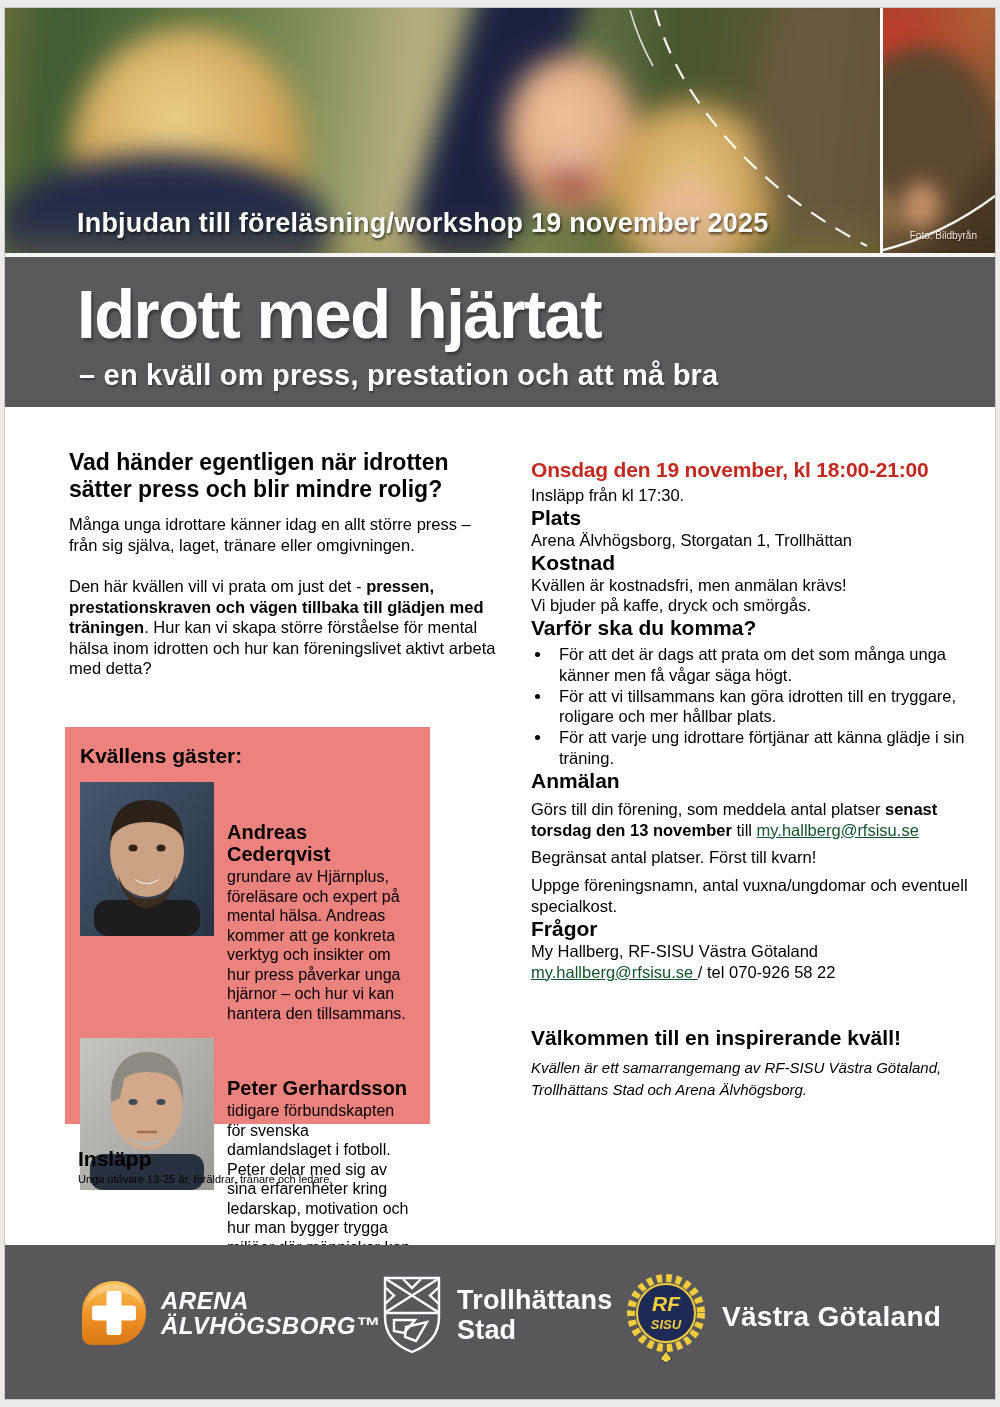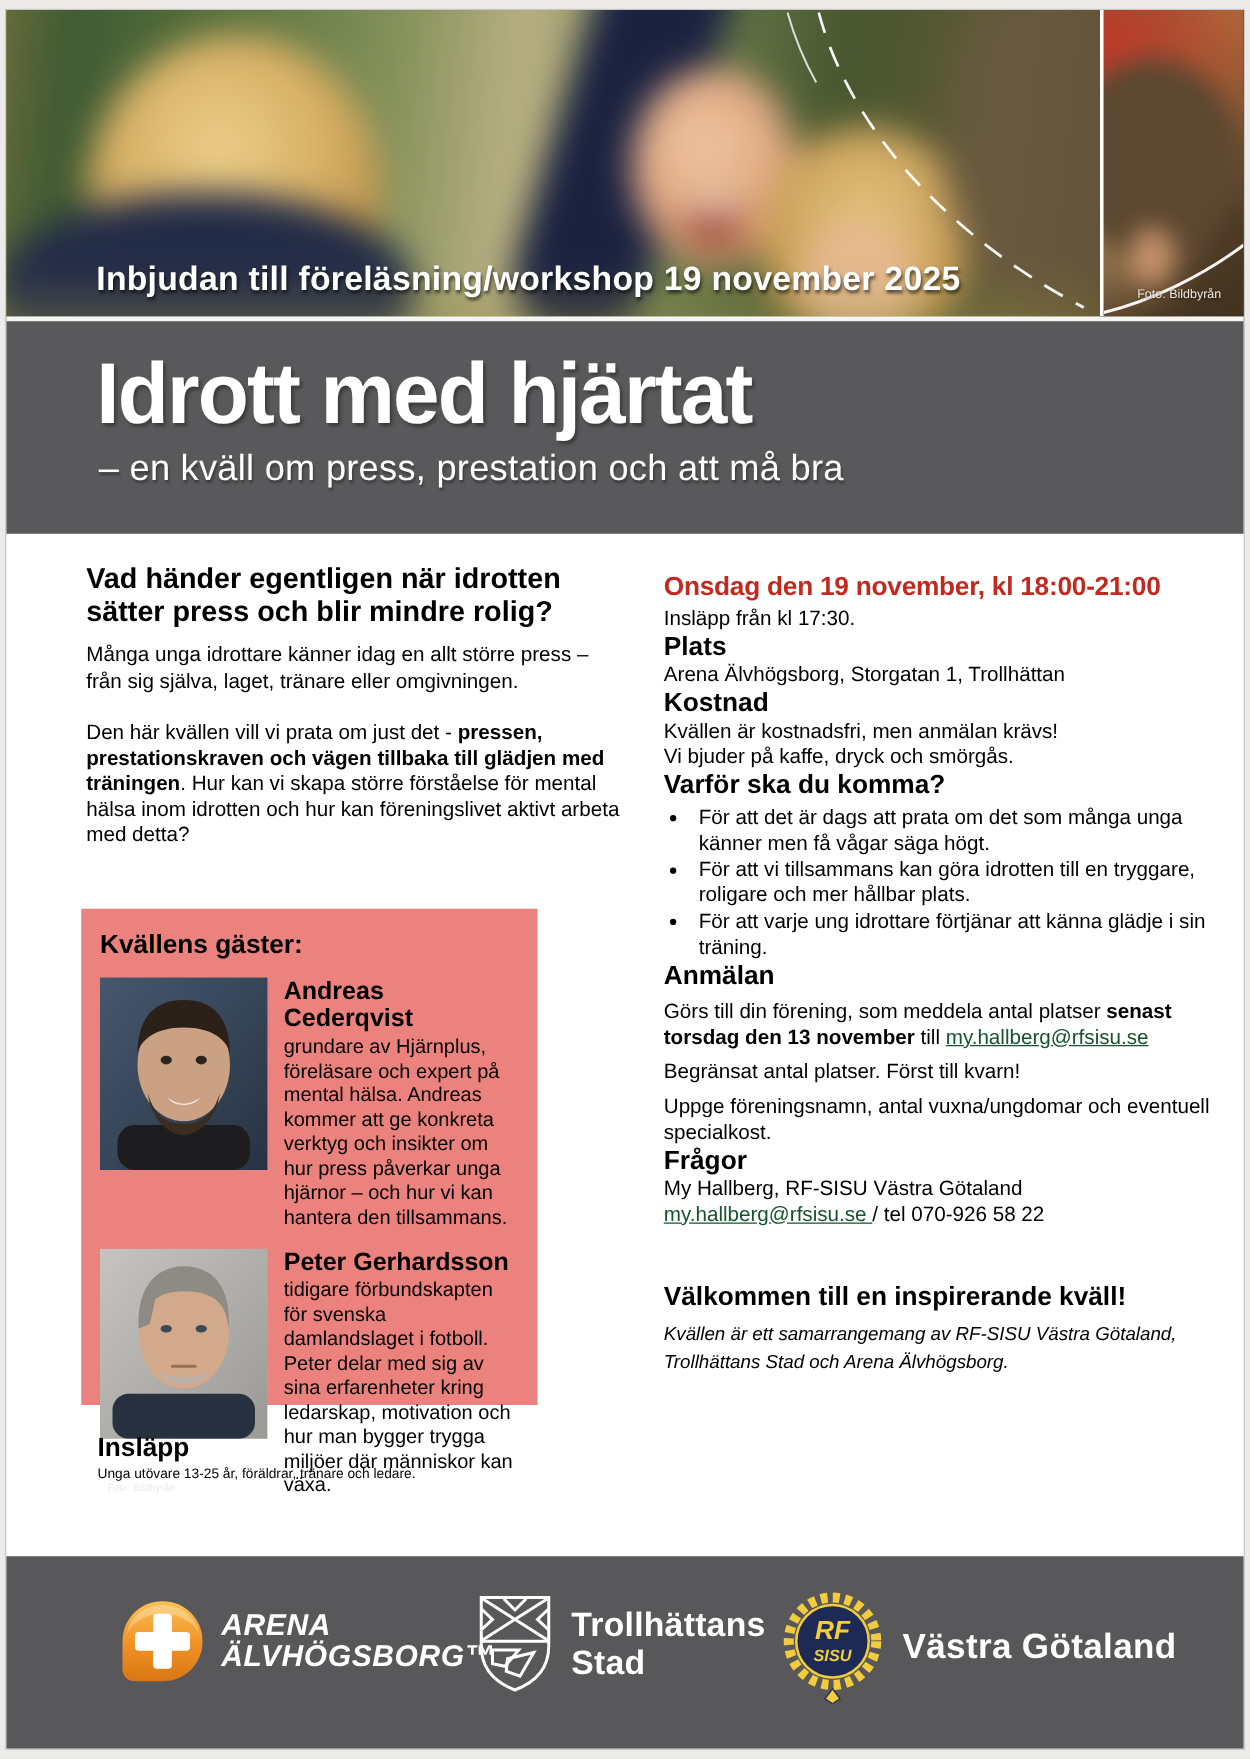--- a/index.html
+++ b/index.html
@@ -38,44 +38,44 @@
     radial-gradient(circle at 80% 10%,#b06a3a 0%,rgba(176,106,58,0) 55%),
     linear-gradient(160deg,#6a4a2a 0%,#57432b 50%,#3c2d1c 100%);}
   .r-head{position:absolute;left:-10px;top:60px;width:130px;height:150px;border-radius:50%;background:#5c4830;}
   .r-ear{position:absolute;left:38px;top:185px;width:34px;height:44px;border-radius:50%;background:#c4906a;}
 
   .arcs{position:absolute;inset:0;pointer-events:none;}
   .banner-caption{position:absolute;left:72px;bottom:14px;font-size:27px;font-weight:bold;color:#fff;letter-spacing:.2px;text-shadow:1px 2px 3px rgba(0,0,0,.65);}
   .banner-credit{position:absolute;right:18px;bottom:12px;font-size:10px;color:#f3e9df;text-shadow:0 1px 2px rgba(0,0,0,.6);}
 
   
-  .titleband{position:absolute;left:0;top:249px;width:990px;height:170px;background:#59595b;}
+  .titleband{position:absolute;left:0;top:249px;width:990px;height:150px;background:#59595b;}
   .titleband h1{
     margin:0;position:absolute;left:72px;top:18px;
     font-size:69px;font-weight:bold;color:#fff;letter-spacing:-1.5px;
     transform:scaleX(.97);transform-origin:left;
     text-shadow:2px 3px 3px rgba(0,0,0,.35);white-space:nowrap;}
   .titleband .subtitle{
     position:absolute;left:74px;top:102px;
-    font-size:29px;font-weight:normal;color:#fff;letter-spacing:.2px;
+    font-size:29px;font-weight:bold;color:#fff;letter-spacing:.2px;
     text-shadow:1px 2px 2px rgba(0,0,0,.35);white-space:nowrap;}
 
   
   .col-left{position:absolute;left:64px;top:441px;width:428px;}
   .col-left h2{margin:0;font-size:23px;font-weight:bold;line-height:1.18;}
   .col-left p{margin:11px 0 0;font-size:16.5px;line-height:1.24;}
   .col-left p.second{margin-top:21px;}
   b,strong{font-weight:bold;}
 
   .guests-box{position:absolute;left:60px;top:719px;width:365px;height:397px;background:#ec827d;box-sizing:border-box;padding:17px 15px 12px;}
   .guests-box h3{margin:0 0 14px;font-size:21px;font-weight:bold;}
   .guest{display:flex;gap:13px;margin-bottom:15px;}
   .guest-photo{flex:0 0 134px;position:relative;}
   .guest-photo svg{display:block;}
-  .guest-info{flex:1;min-width:0;}
+  .guest-info{flex:1;min-width:0;margin-top:39px;}
   .guest-name{font-size:20px;font-weight:bold;line-height:1.1;margin-bottom:2px;}
   .guest-bio{font-size:16px;line-height:1.22;}
   .photo-credit-sm{position:absolute;left:6px;bottom:4px;font-size:8px;color:#efe7e0;opacity:.9;}
 
   .malgrupp{position:absolute;left:73px;top:1139px;width:430px;}
   .malgrupp h3{margin:0 0 2px;font-size:21px;font-weight:bold;}
   .malgrupp div{font-size:11px;}
 
   .col-right{position:absolute;left:526px;top:450px;width:440px;}
   .col-right .date{font-size:21px;font-weight:bold;color:#c2291f;letter-spacing:-.2px;}
@@ -88,21 +88,21 @@
   .mt-xl{margin-top:31px;}
   .bullets{margin:4px 0 0;padding-left:21px;font-size:16.5px;line-height:1.26;}
   .bullets li{padding-left:7px;margin:0;}
   a.mail{color:#14532d;text-decoration:underline;}
   .welcome{margin-top:44px;font-size:21px;font-weight:bold;}
   .fineprint{margin-top:7px;font-size:15px;font-style:italic;line-height:1.45;width:420px;}
 
   
   .footer{position:absolute;left:0;top:1237px;width:990px;height:154px;background:#58585a;}
   .logo-group{position:absolute;display:flex;align-items:center;}
-  .lg-arena{left:91px;top:34px;gap:13px;align-items:center;}
+  .lg-arena{left:75px;top:34px;gap:13px;align-items:center;}
   .arena-text{font-style:italic;font-weight:bold;color:#fff;font-size:24px;line-height:1.06;letter-spacing:.5px;white-space:nowrap;}
   .lg-troll{left:376px;top:30px;gap:14px;}
   .troll-text{color:#fff;font-size:27px;font-weight:bold;line-height:1.12;letter-spacing:.2px;}
   .lg-rf{left:621px;top:26px;gap:16px;}
   .rf-text{color:#fff;font-size:28px;font-weight:bold;letter-spacing:.3px;white-space:nowrap;}
 </style>
 </head>
 <body>
 
 <div class="frame">

